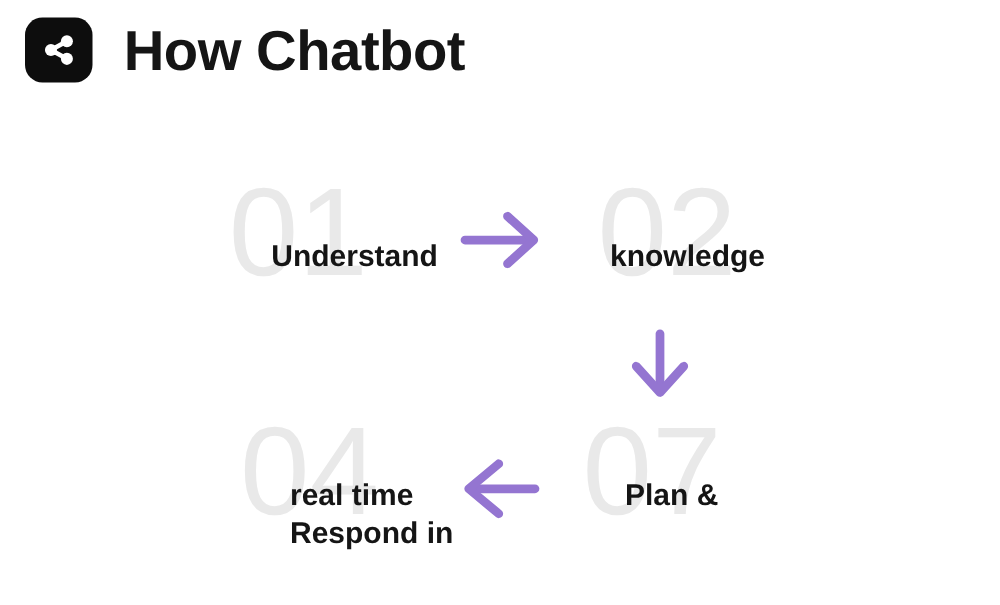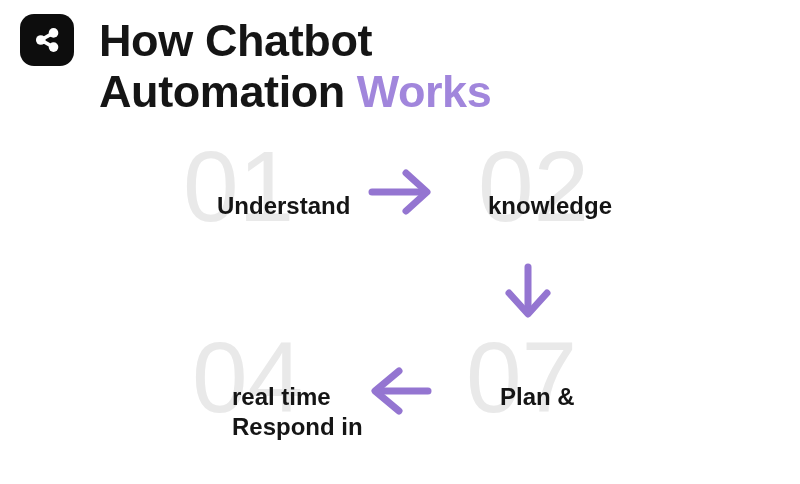--- a/index.html
+++ b/index.html
@@ -78,21 +78,20 @@
         <line x1="7.6" y1="12" x2="16.6" y2="17"></line>
       </g>
       <circle cx="7.6" cy="12" r="3.4" fill="currentColor"></circle>
       <circle cx="16.6" cy="7" r="3.4" fill="currentColor"></circle>
       <circle cx="16.6" cy="17" r="3.4" fill="currentColor"></circle>
     </svg>
   </div>
 
   <h1 class="title">
     <span class="t-line">How Chatbot</span>
-    <span class="t-line"><span>Automation</span><span class="accent">Works</span></span>
   </h1>
 
   <section class="step step-1">
     <div class="step-number">01</div>
     <div class="step-label">
       <span class="label-line">Understand</span>
     </div>
   </section>
 
   <section class="step step-2">

